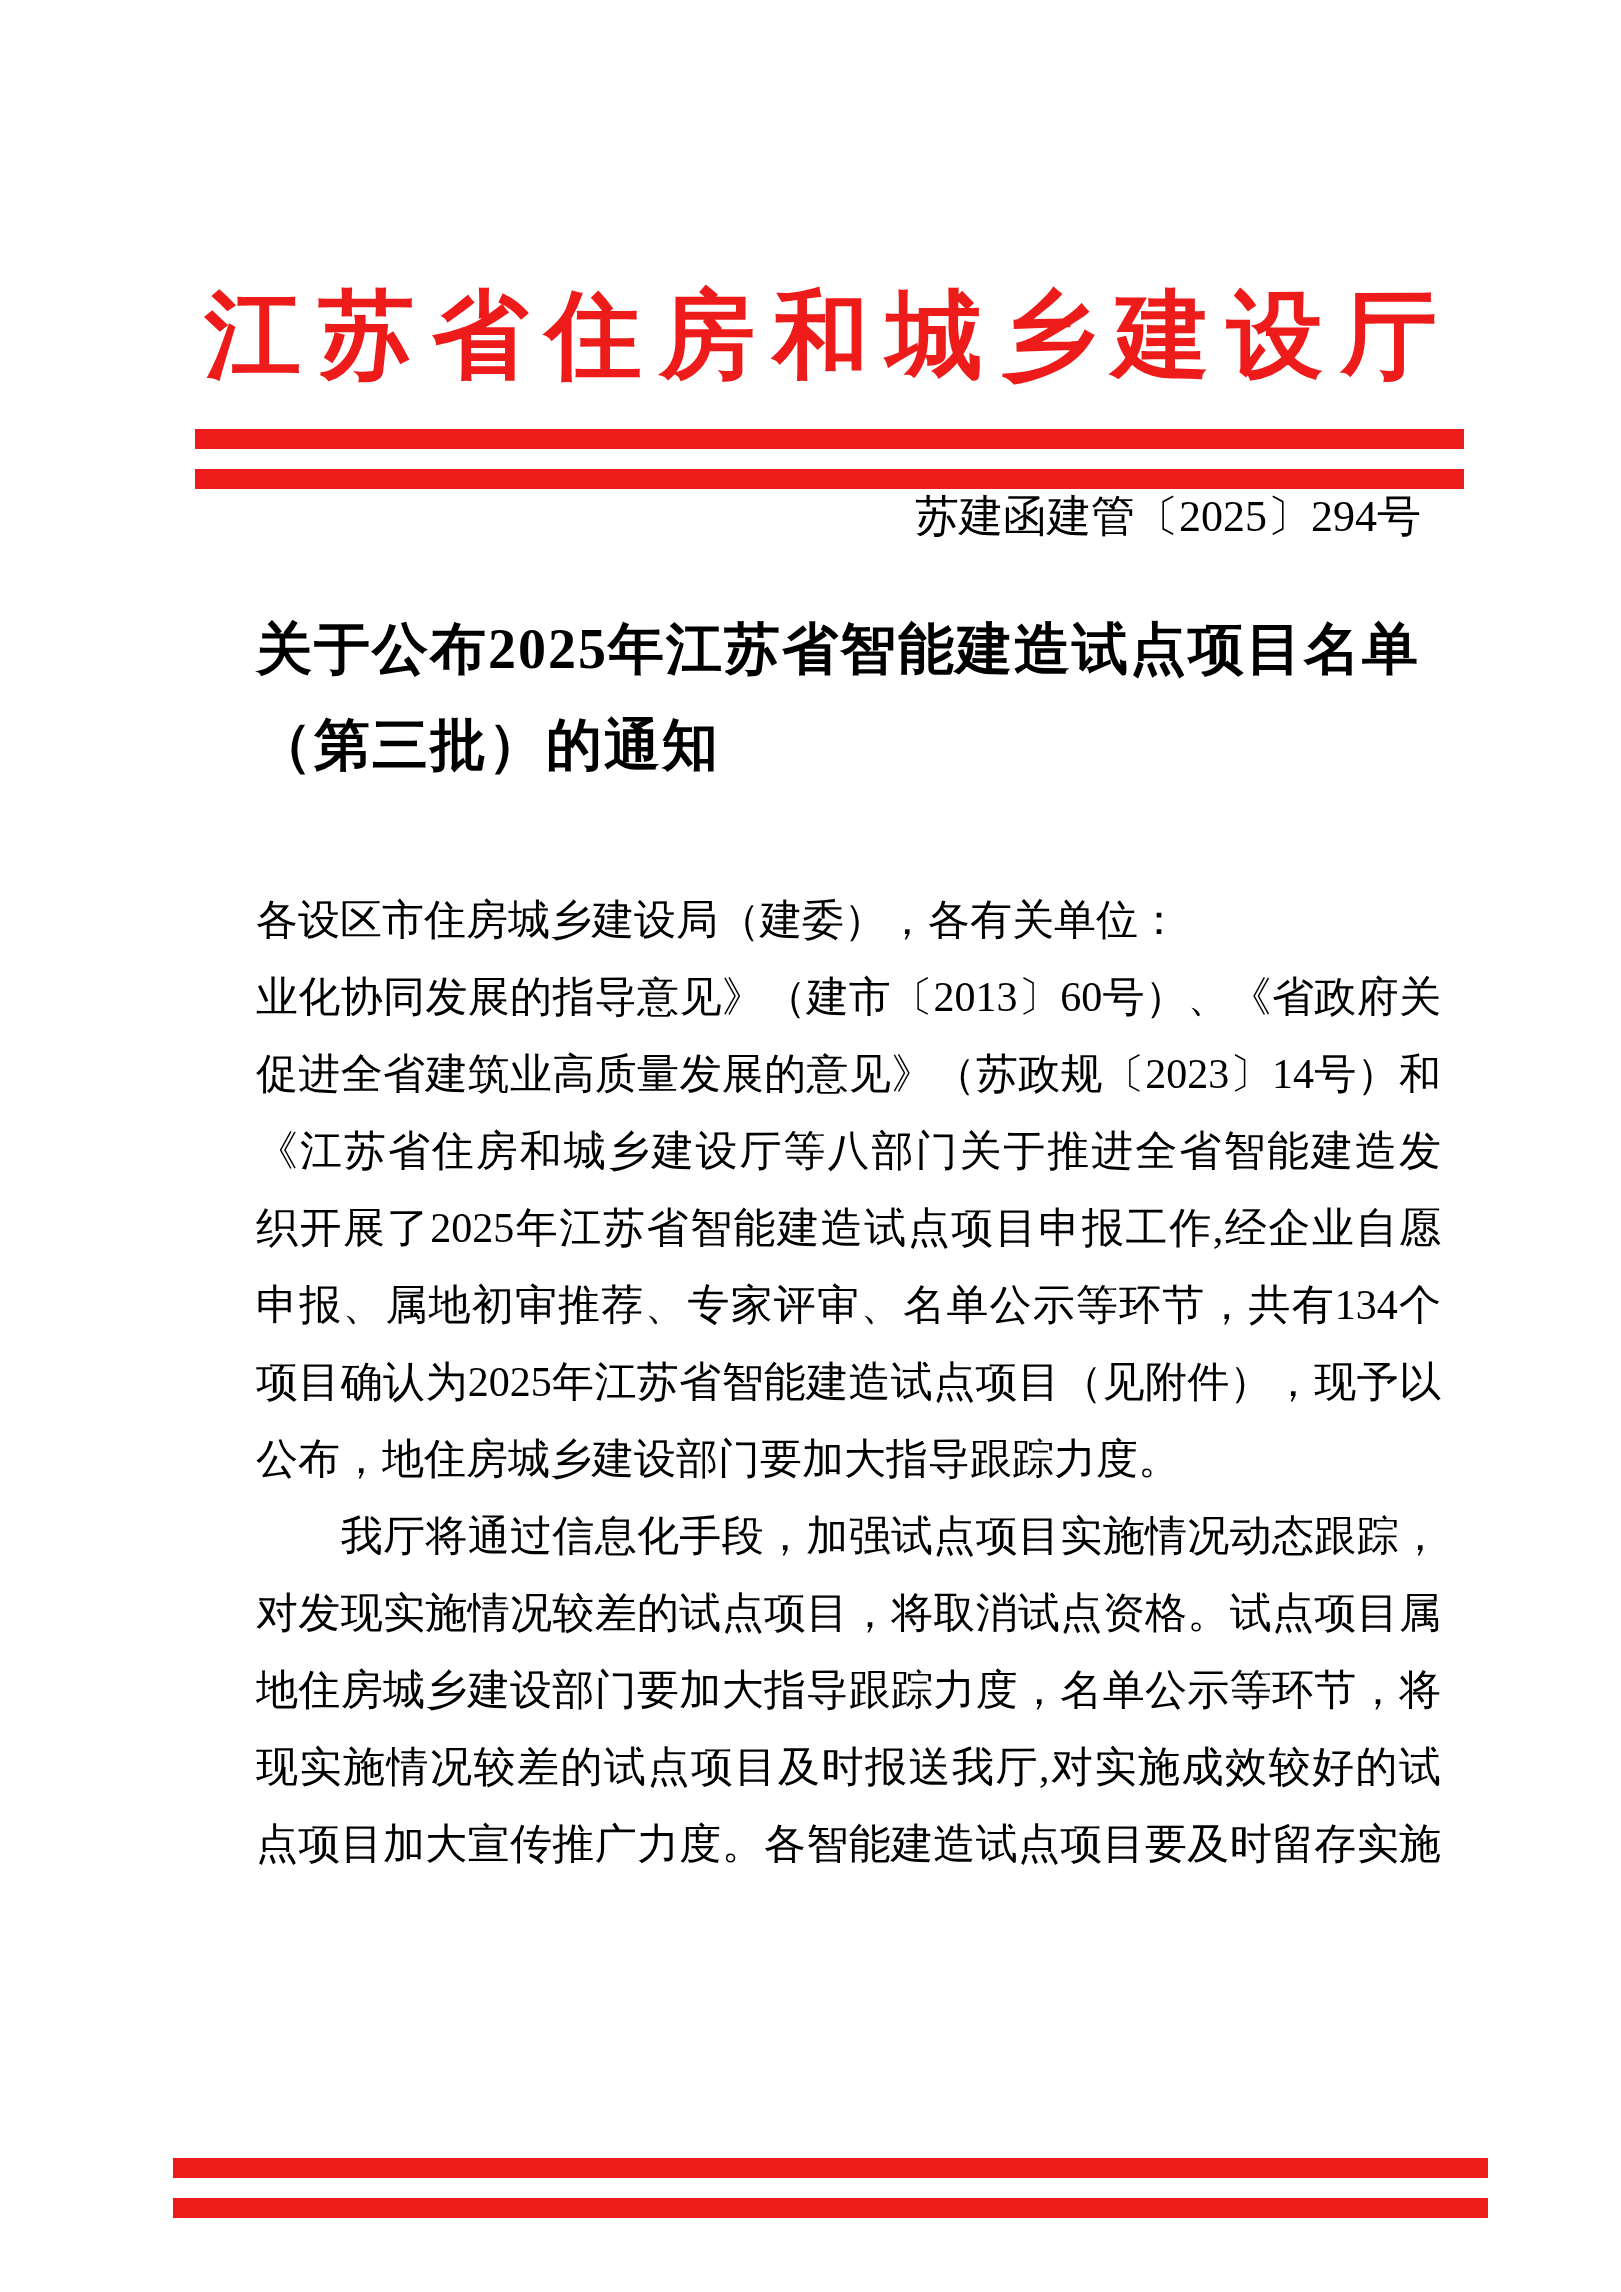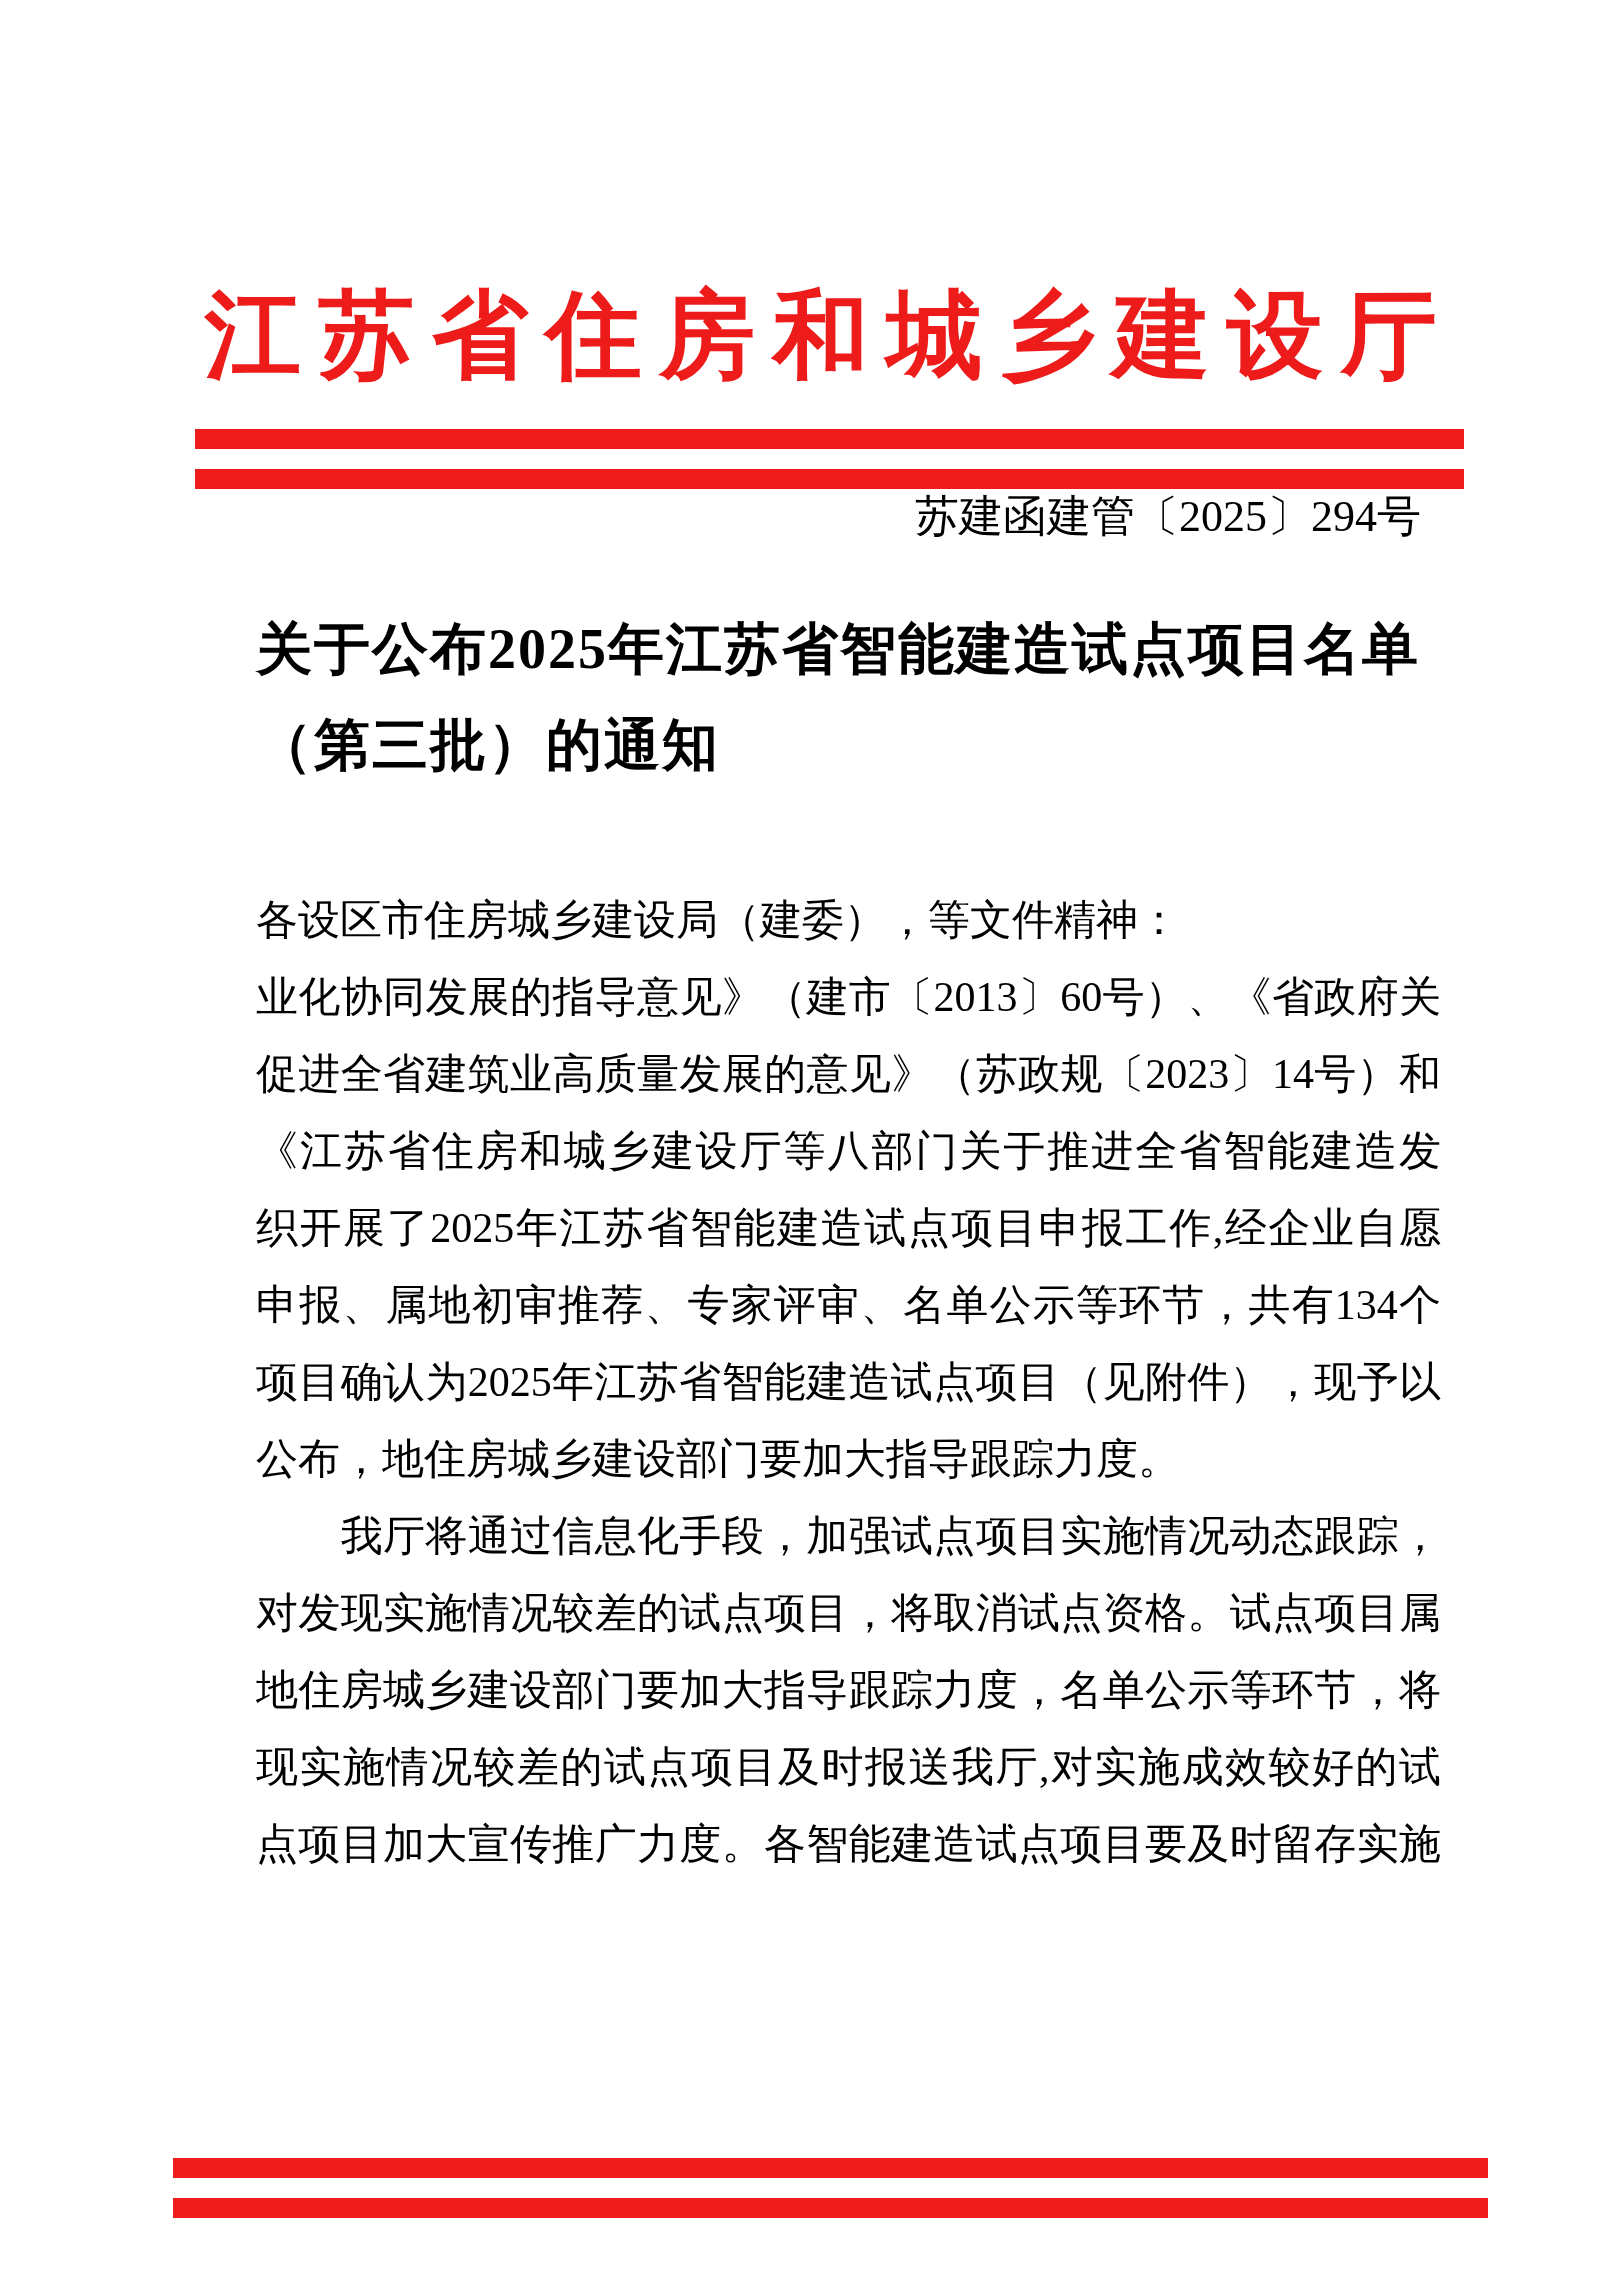--- a/index.html
+++ b/index.html
@@ -107,21 +107,21 @@
   </div>
 
   <div class="doc-number">苏建函建管〔2025〕294号</div>
 
   <div class="notice-title">
     <div>关于公布2025年江苏省智能建造试点项目名单</div>
     <div>（第三批）的通知</div>
   </div>
 
   <div class="body-text">
-      <div class="body-line">各设区市住房城乡建设局（建委），等文件精神：</div>
+      <div class="body-line">各设区市住房城乡建设局（建委），各有关单位：</div>
       <div class="body-line fill">业化协同发展的指导意见》（建市〔2013〕60号）、《省政府关于</div>
       <div class="body-line fill">促进全省建筑业高质量发展的意见》（苏政规〔2023〕14号）和</div>
       <div class="body-line fill">《江苏省住房和城乡建设厅等八部门关于推进全省智能建造发</div>
       <div class="body-line fill">织开展了2025年江苏省智能建造试点项目申报工作,经企业自愿</div>
       <div class="body-line fill">申报、属地初审推荐、专家评审、名单公示等环节，共有134个</div>
       <div class="body-line fill">项目确认为2025年江苏省智能建造试点项目（见附件），现予以</div>
       <div class="body-line">公布，地住房城乡建设部门要加大指导跟踪力度。</div>
       <div class="body-line fill">　　我厅将通过信息化手段，加强试点项目实施情况动态跟踪，</div>
       <div class="body-line fill">对发现实施情况较差的试点项目，将取消试点资格。试点项目属</div>
       <div class="body-line fill">地住房城乡建设部门要加大指导跟踪力度，名单公示等环节，将发</div>

